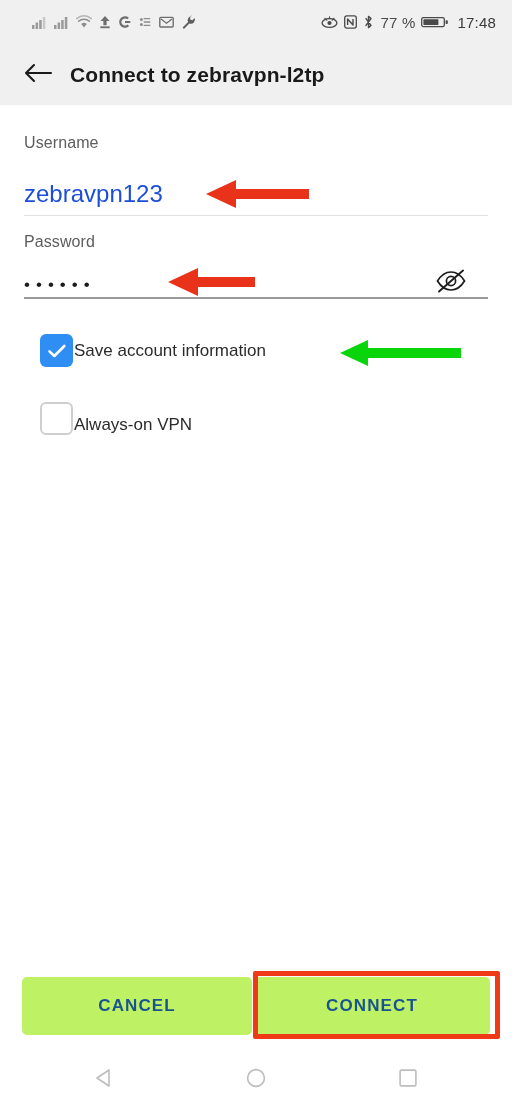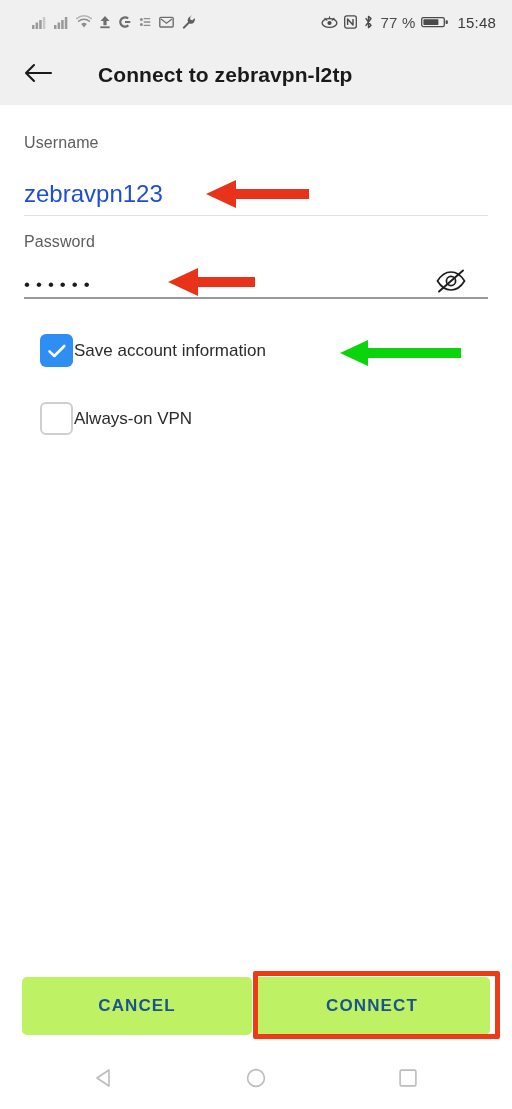--- a/index.html
+++ b/index.html
@@ -29,21 +29,21 @@
   
   .appbar {
     position:absolute; left:0; top:44px; width:512px; height:61px;
     background:#f0f0f0;
     display:flex; align-items:center;
   }
   .back-btn { width:60px; height:61px; display:flex; align-items:center; justify-content:center;
     cursor:pointer; margin-left:8px; }
   .appbar-title {
     font-size:21px; font-weight:bold; color:#1a1a1a;
-    margin-left:30px; letter-spacing:.1px;
+    margin-left:2px; letter-spacing:.1px;
   }
 
   
   .content { position:absolute; left:0; top:105px; width:512px; height:853px; background:#fff; }
 
   .field { position:absolute; left:24px; width:464px; }
   .field-label { font-size:16px; color:#5d5d5d; letter-spacing:.1px; }
   .field-rule { position:absolute; left:24px; width:464px; }
 
   #field-username { top:29px; }
@@ -54,21 +54,21 @@
   #password-value { position:absolute; left:24px; top:170px; width:240px;
     font-size:17px; color:#1c1c1c; letter-spacing:6px; }
   #rule-password { top:192px; height:2px; background:#9a9a9a; }
 
   .eye-btn { position:absolute; right:44px; top:163px; width:34px; height:30px;
     display:flex; align-items:center; justify-content:center; cursor:pointer; }
 
   
   .check-row { position:absolute; left:40px; display:flex; align-items:center; cursor:pointer; }
   #row-save { top:229px; }
-  #row-always { top:297px; }
+  #row-always { top:297px;align-items:flex-end; }
   .cbox { width:33px; height:33px; border-radius:6px; flex:none;
     display:flex; align-items:center; justify-content:center; }
   .cbox.on { background:#2f8ef4; }
   .cbox.off { background:#ffffff; border:2px solid #cfcfcf; }
   .cbox-label { font-size:17px; color:#2b2b2b; margin-left:1px; white-space:nowrap; }
 
   
   .arrow { position:absolute; pointer-events:none; }
 
   
@@ -175,21 +175,21 @@
           </svg>
       </span>
       <span class="sb-text">77 %</span>
       <span class="sb-icon">
         <svg width="28" height="14" viewBox="0 0 28 14">
             <rect x="0.7" y="2.6" width="22.6" height="9" rx="1.6" stroke="#4a4a4a" stroke-width="1.3" fill="none"></rect>
             <rect x="2.4" y="4.3" width="15" height="5.6" rx="0.6" fill="#4a4a4a"></rect>
             <rect x="24.6" y="5.2" width="2.2" height="3.8" rx="0.8" fill="#4a4a4a"></rect>
           </svg>
       </span>
-      <span class="sb-time">15:48</span>
+      <span class="sb-time">17:48</span>
     </div>
   </div>
 
   <div class="appbar">
     <div class="back-btn">
       <span>
         <svg width="30" height="24" viewBox="0 0 30 24">
             <path d="M28 12 H3 M11 4 L3 12 L11 20" stroke="#1a1a1a" stroke-width="2.1" fill="none" stroke-linecap="round" stroke-linejoin="round"></path>
           </svg>
       </span>

